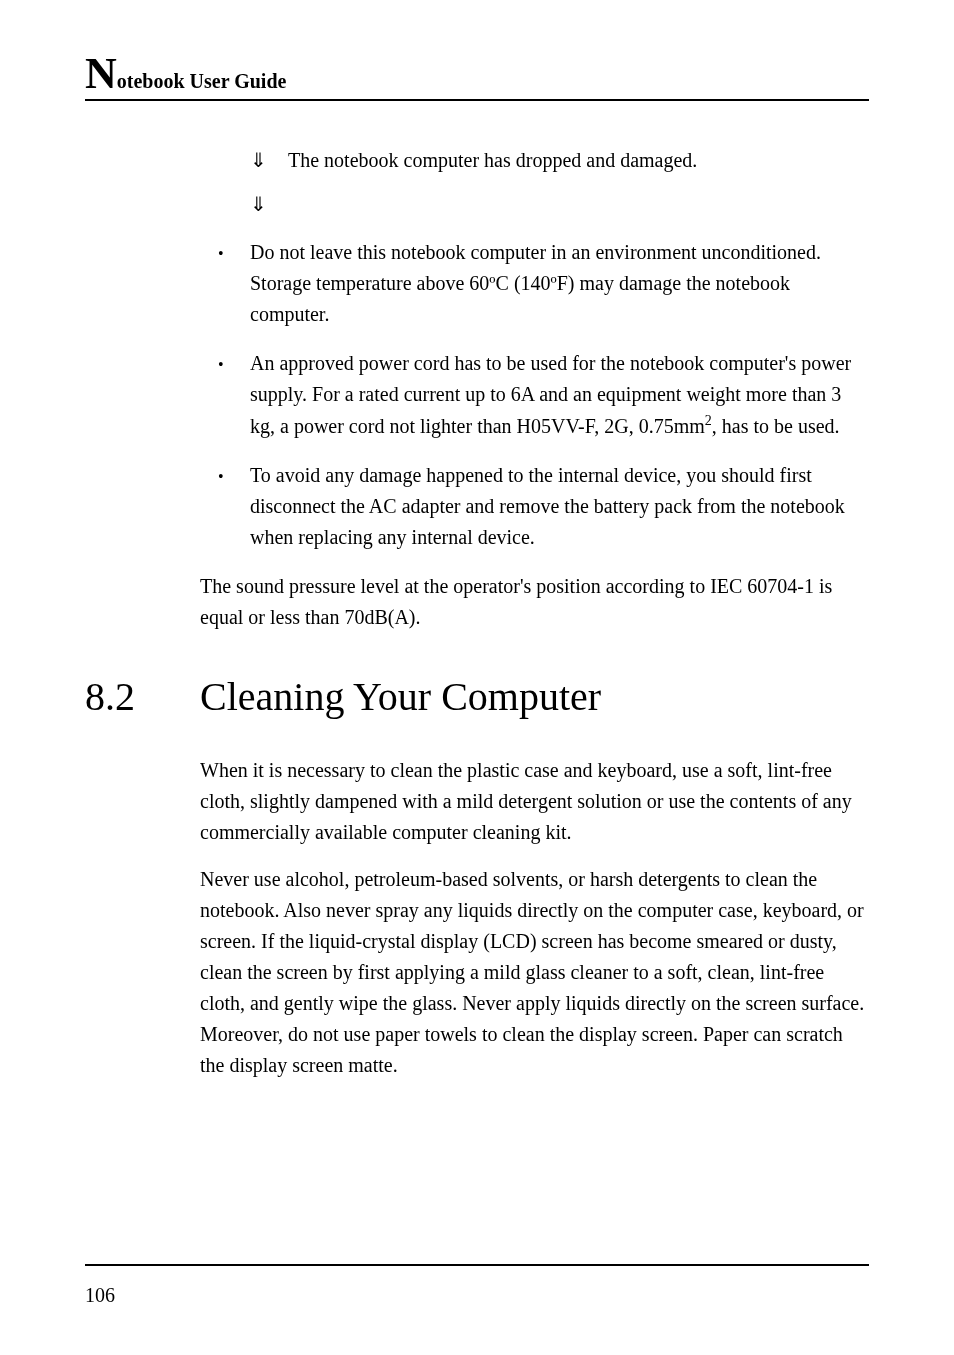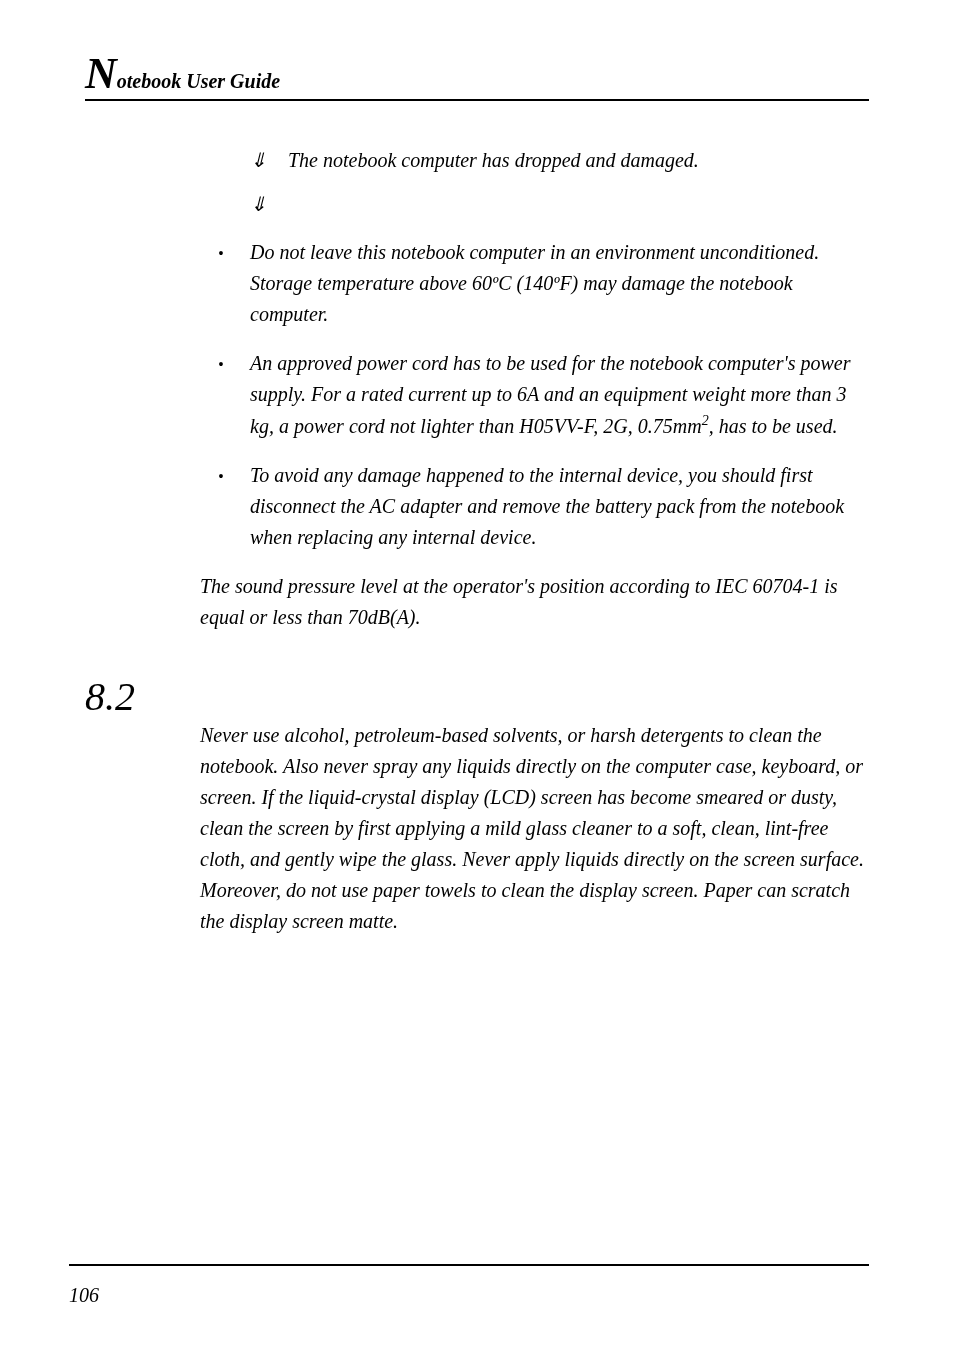--- a/index.html
+++ b/index.html
@@ -1,19 +1,18 @@
 <!DOCTYPE html>
 <html><head>
   <meta charset="utf-8">
   <style>
     * {
       margin: 0;
       padding: 0;
       box-sizing: border-box;
-      font-style: italic;
     }
     body {
       width: 954px;
       height: 1355px;
       background: #ffffff;
       font-family: Garamond, Georgia, serif;
       color: #000;
       position: relative;
       padding: 70px 85px 40px 85px;
     }
@@ -63,34 +62,35 @@
       flex: 1;
     }
     .para {
       font-size: 20px;
       line-height: 1.55;
       margin-bottom: 16px;
     }
     .section-heading {
       display: flex;
       margin-top: 40px;
+      margin-bottom: 35px;
       margin-left: -115px;
     }
     .section-number {
       font-size: 40px;
       width: 115px;
       flex-shrink: 0;
     }
     .section-title {
       font-size: 40px;
     }
     .footer {
       position: absolute;
       bottom: 48px;
-      left: 69px;
+      left: 85px;
       right: 85px;
     }
     .footer-line {
       border-top: 2px solid #000;
       margin-bottom: 18px;
     }
     .page-number {
       font-size: 20px;
     }
     sup {
@@ -128,22 +128,24 @@
 
   <div class="bullet">
     <span class="dot">•</span>
     <span class="text">To avoid any damage happened to the internal device, you should first disconnect the AC adapter and remove the battery pack from the notebook when replacing any internal device.</span>
   </div>
 
   <div class="para">The sound pressure level at the operator's position according to IEC 60704-1 is equal or less than 70dB(A).</div>
 
   <div class="section-heading">
     <span class="section-number">8.2</span>
+    <span class="section-title">Cleaning Your Computer</span>
   </div>
 
+  <div class="para">When it is necessary to clean the plastic case and keyboard, use a soft, lint-free cloth, slightly dampened with a mild detergent solution or use the contents of any commercially available computer cleaning kit.</div>
 
   <div class="para">Never use alcohol, petroleum-based solvents, or harsh detergents to clean the notebook. Also never spray any liquids directly on the computer case, keyboard, or screen. If the liquid-crystal display (LCD) screen has become smeared or dusty, clean the screen by first applying a mild glass cleaner to a soft, clean, lint-free cloth, and gently wipe the glass. Never apply liquids directly on the screen surface. Moreover, do not use paper towels to clean the display screen. Paper can scratch the display screen matte.</div>
 
 </div>
 
 <div class="footer">
   <div class="footer-line"></div>
   <div class="page-number">106</div>
 </div>
 

